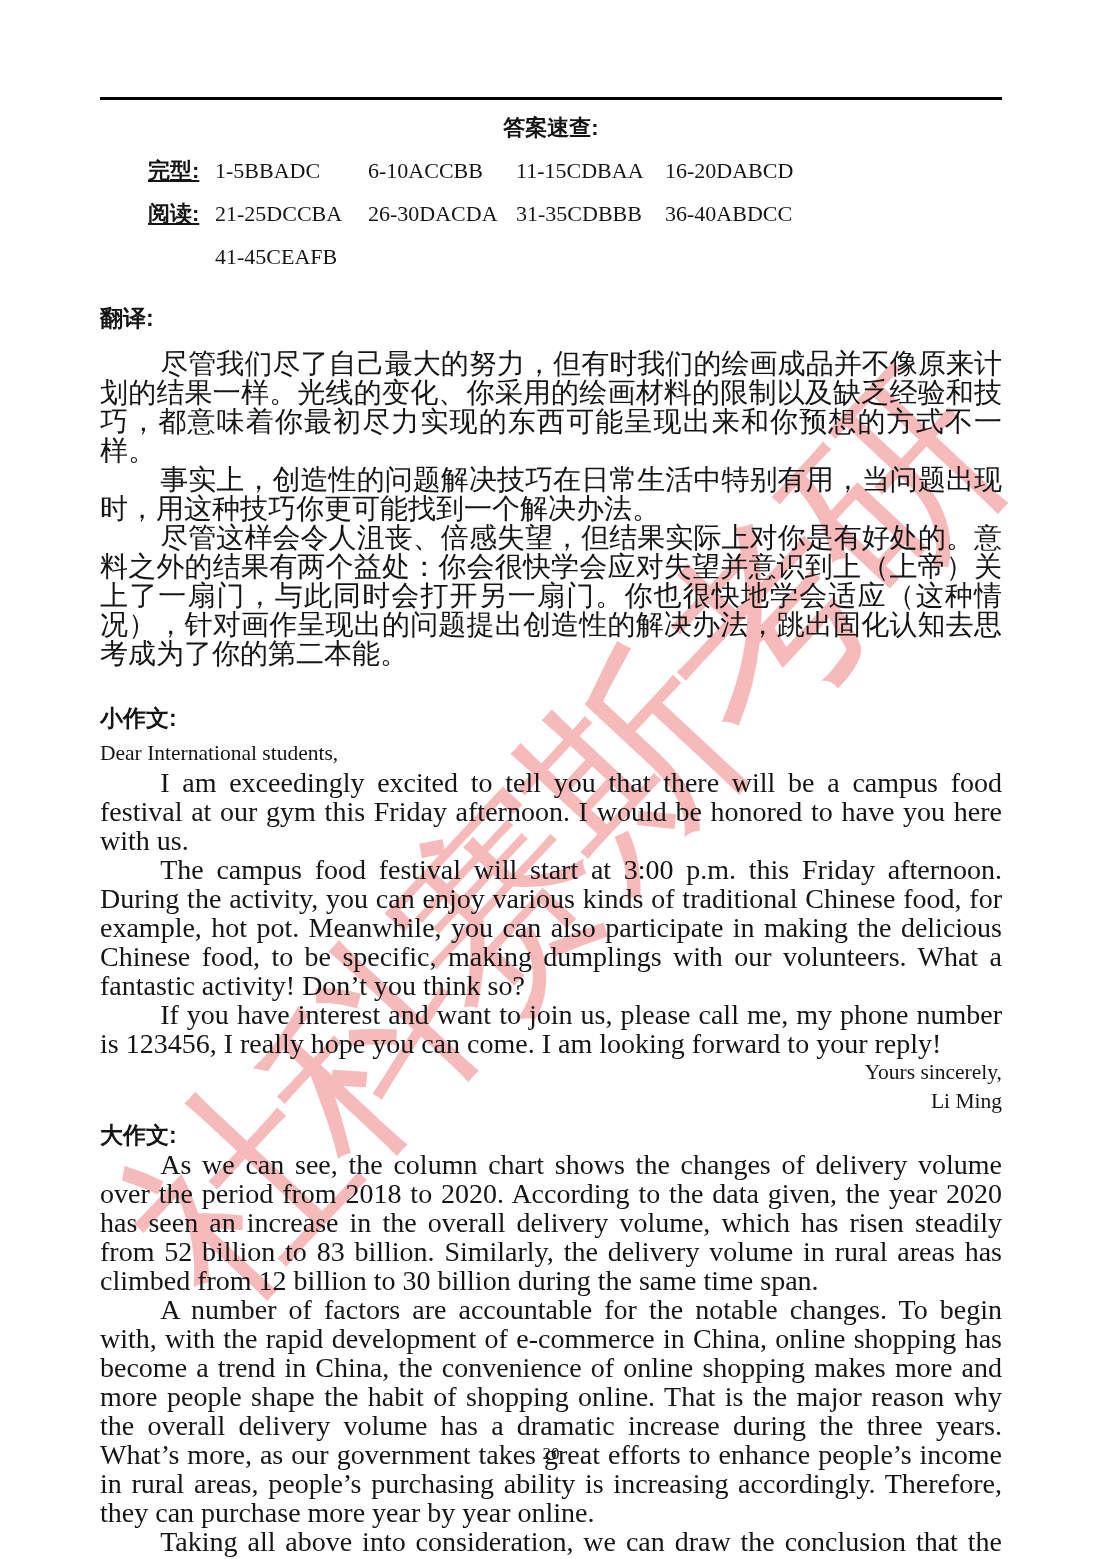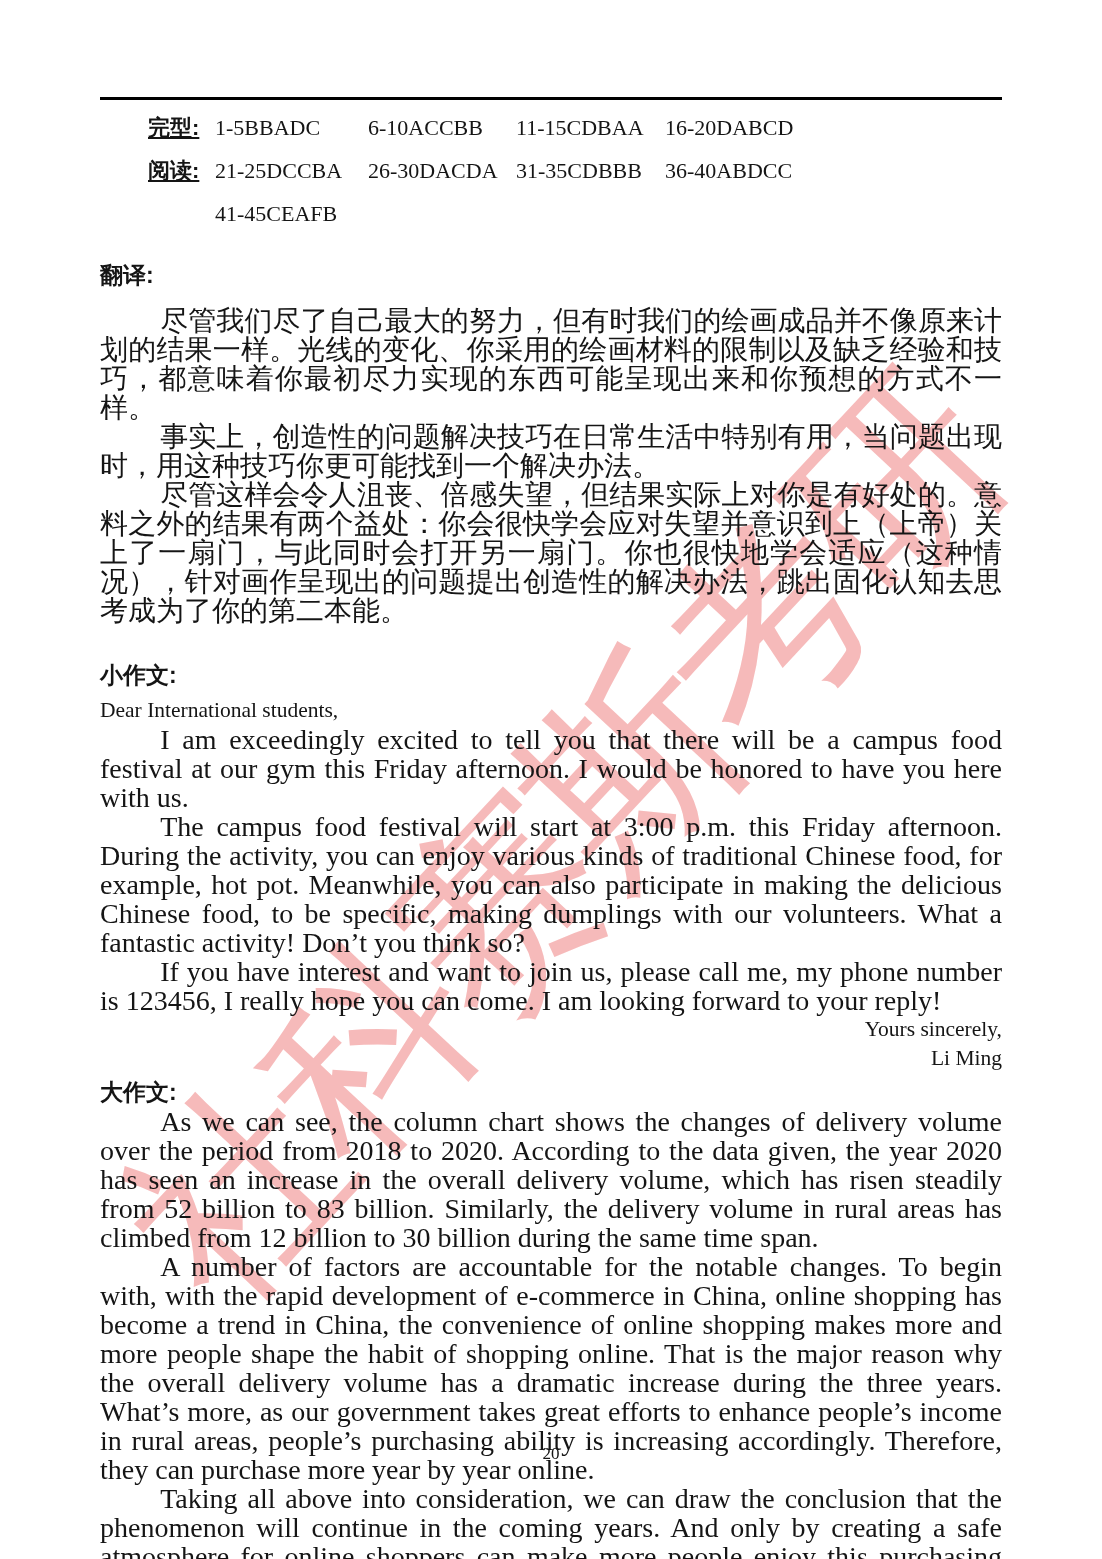--- a/index.html
+++ b/index.html
@@ -104,20 +104,21 @@
 <body>
 
 <div class="page">
 
   <div class="watermark">社科赛斯考研</div>
 
   <div class="content">
 
     <hr class="top-rule">
 
+    <div class="answer-title">答案速查:</div>
 
     <div class="answer-row">
       <span class="row-label">完型:</span>
       <span class="grp">1-5BBADC</span>
       <span class="grp g2">6-10ACCBB</span>
       <span class="grp g3">11-15CDBAA</span>
       <span class="grp last">16-20DABCD</span>
     </div>
 
     <div class="answer-row">

